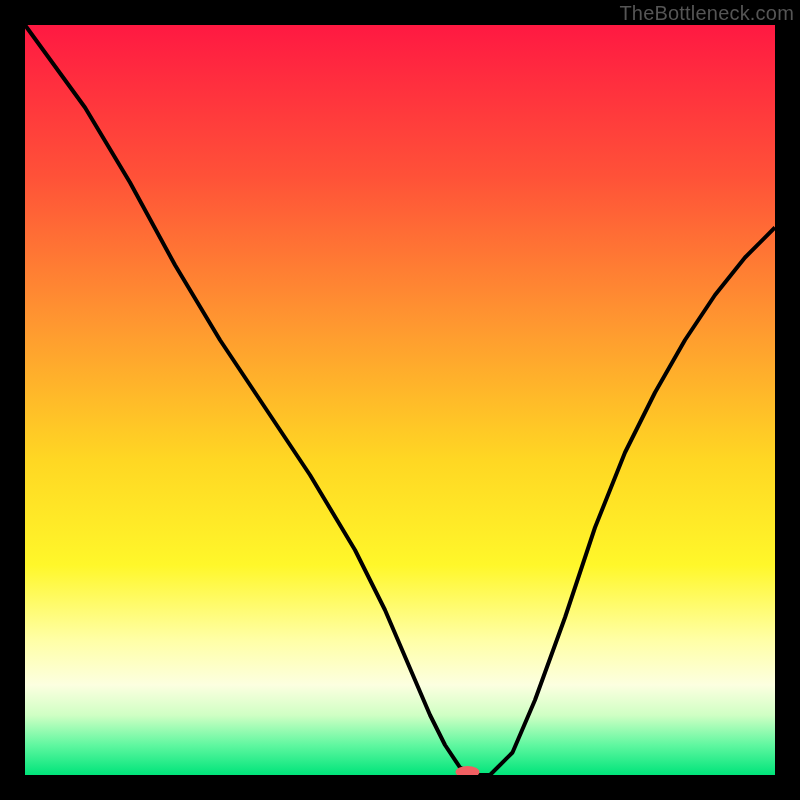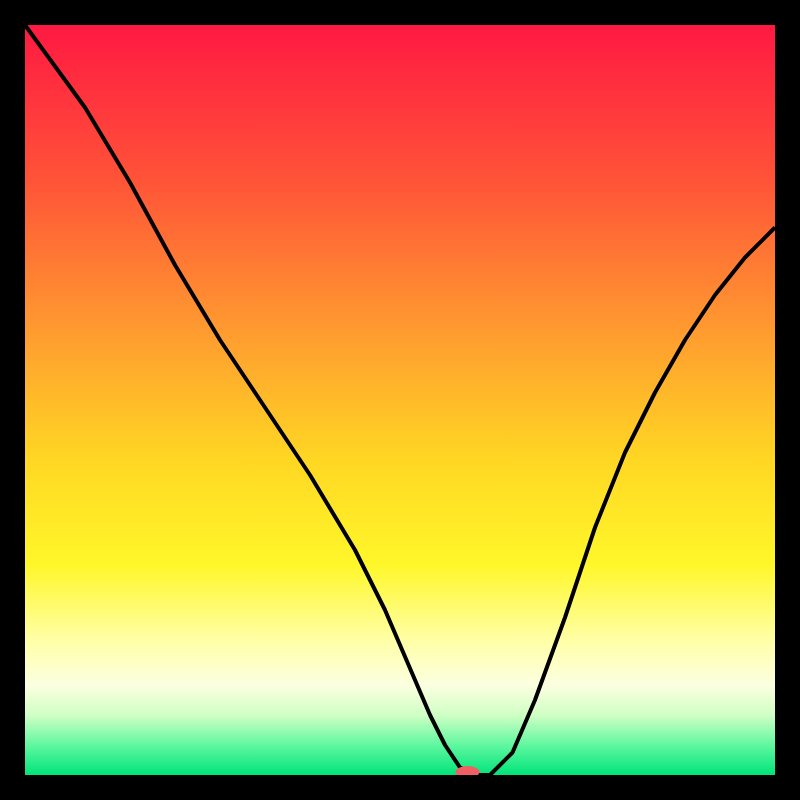--- a/index.html
+++ b/index.html
@@ -35,20 +35,21 @@
     overflow: hidden;
   }
   .plot svg {
     display: block;
   }
 </style>
 </head>
 <body>
 
 <div class="wrap">
+  <div class="watermark">TheBottleneck.com</div>
 
   <div class="plot">
     <svg id="chart-svg" viewBox="0 0 750 750" width="750" height="750">
       <defs>
         <linearGradient id="bg-grad" x1="0" y1="0" x2="0" y2="1">
             <stop offset="0%" stop-color="#ff1942"></stop>
             <stop offset="20%" stop-color="#ff5138"></stop>
             <stop offset="40%" stop-color="#ff9830"></stop>
             <stop offset="57.99999999999999%" stop-color="#ffd723"></stop>
             <stop offset="72%" stop-color="#fff72a"></stop>

